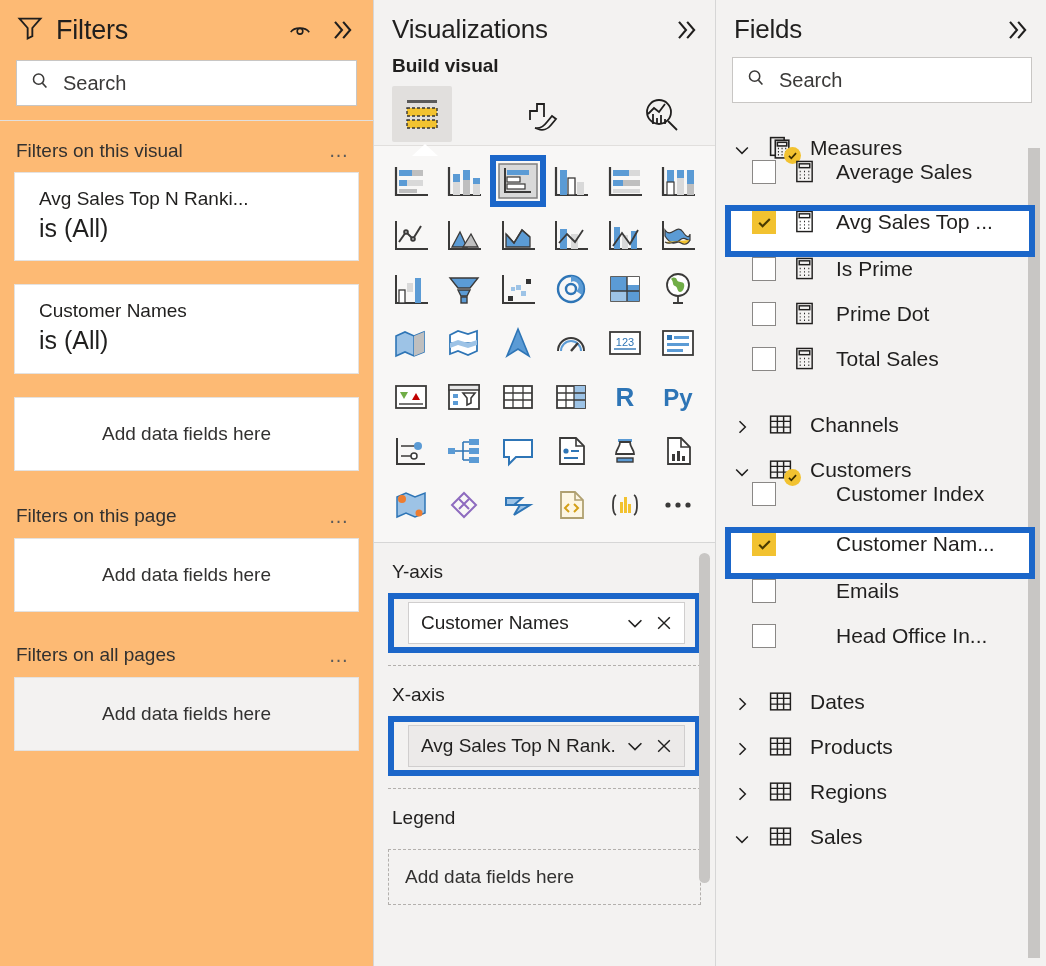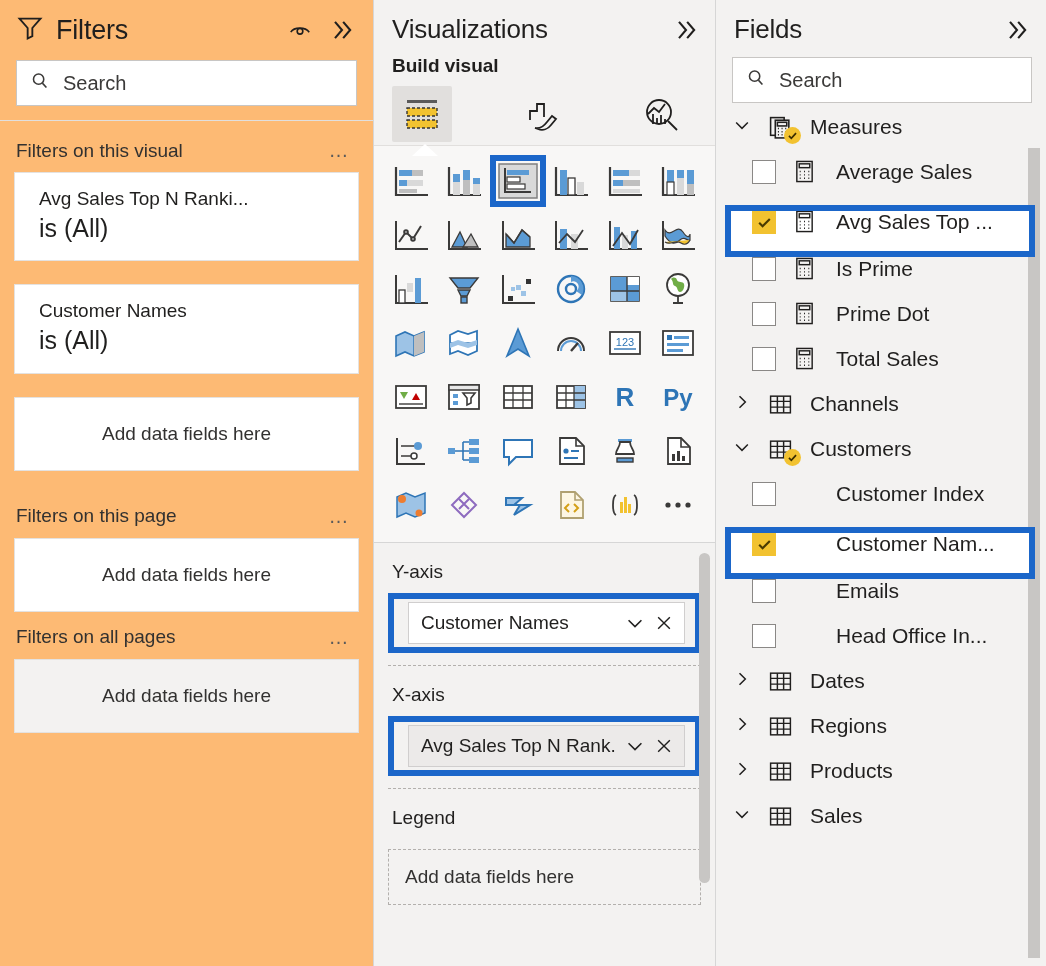--- a/index.html
+++ b/index.html
@@ -43,21 +43,21 @@
     display: flex; align-items: center;
     padding: 0 12px; gap: 12px;
     cursor: text;
   }
   .search-text { font-size: 20px; color: #3b3a39; }
   .filters-divider { height: 1px; background: #e1dfdd; }
 
   .filters-body { padding: 0 14px; overflow: hidden; }
   .filter-group { margin-top: 18px; }
   .filter-group.g2 { margin-top: 34px; }
-  .filter-group.g3 { margin-top: 14px; }
+  .filter-group.g3 { margin-top: 32px; }
   .fg-head {
     display: flex; align-items: center; justify-content: space-between;
     padding: 0 6px 0 2px; margin-bottom: 10px;
   }
   .fg-title { font-size: 19px; color: #323130; }
   .ellipsis-btn {
     font-size: 20px; color: #5a5a5a; letter-spacing: 2.5px;
     cursor: pointer; padding: 0 2px;
   }
   .filter-card {
@@ -203,21 +203,21 @@
   .fields-header {
     display: flex; align-items: center;
     padding: 14px 14px 10px 18px;
   }
   .fields-title { font-size: 26px; color: #201f1e; letter-spacing: -0.2px; }
   .ff-spacer { flex: 1; }
   .fields-search-wrap { padding: 2px 14px 12px 16px; }
   .fields-tree { padding-left: 14px; overflow: hidden; }
 
   .tree-row {
-    display: flex; align-items: flex-start;
+    display: flex; align-items: flex-end;
     height: 45px; gap: 14px; cursor: pointer;
     position: relative;
   }
   .chev {
     width: 24px; display: flex; align-items: center; justify-content: center;
     flex: 0 0 24px;
   }
   .tbl-ico { position: relative; display: flex; align-items: center; flex: 0 0 28px; }
   .badge {
     position: absolute; right: -5px; bottom: -4px;
@@ -942,36 +942,36 @@
           <svg width="20" height="20" viewBox="0 0 24 24" fill="none" stroke="#201f1e" stroke-width="1.8">
               <path d="M9 5l7 7-7 7"></path>
             </svg>
         </span>
         <span class="tbl-ico">
           <svg width="25" height="25" viewBox="0 0 24 24" fill="none" stroke="#201f1e" stroke-width="1.4">
             <rect x="2.5" y="4" width="19" height="16"></rect>
               <path d="M2.5 9h19M2.5 14.5h19M9 4v16M15 4v16"></path>
           </svg>
         </span>
-        <span class="tree-label">Regions</span>
+        <span class="tree-label">Products</span>
       </div>
 
       <div class="tree-row">
         <span class="chev">
           <svg width="20" height="20" viewBox="0 0 24 24" fill="none" stroke="#201f1e" stroke-width="1.8">
               <path d="M9 5l7 7-7 7"></path>
             </svg>
         </span>
         <span class="tbl-ico">
           <svg width="25" height="25" viewBox="0 0 24 24" fill="none" stroke="#201f1e" stroke-width="1.4">
             <rect x="2.5" y="4" width="19" height="16"></rect>
               <path d="M2.5 9h19M2.5 14.5h19M9 4v16M15 4v16"></path>
           </svg>
         </span>
-        <span class="tree-label">Products</span>
+        <span class="tree-label">Regions</span>
       </div>
 
       <div class="tree-row">
         <span class="chev">
           <svg width="20" height="20" viewBox="0 0 24 24" fill="none" stroke="#201f1e" stroke-width="1.8">
               <path d="M5 9l7 7 7-7"></path>
             </svg>
         </span>
         <span class="tbl-ico">
           <svg width="25" height="25" viewBox="0 0 24 24" fill="none" stroke="#201f1e" stroke-width="1.4">

